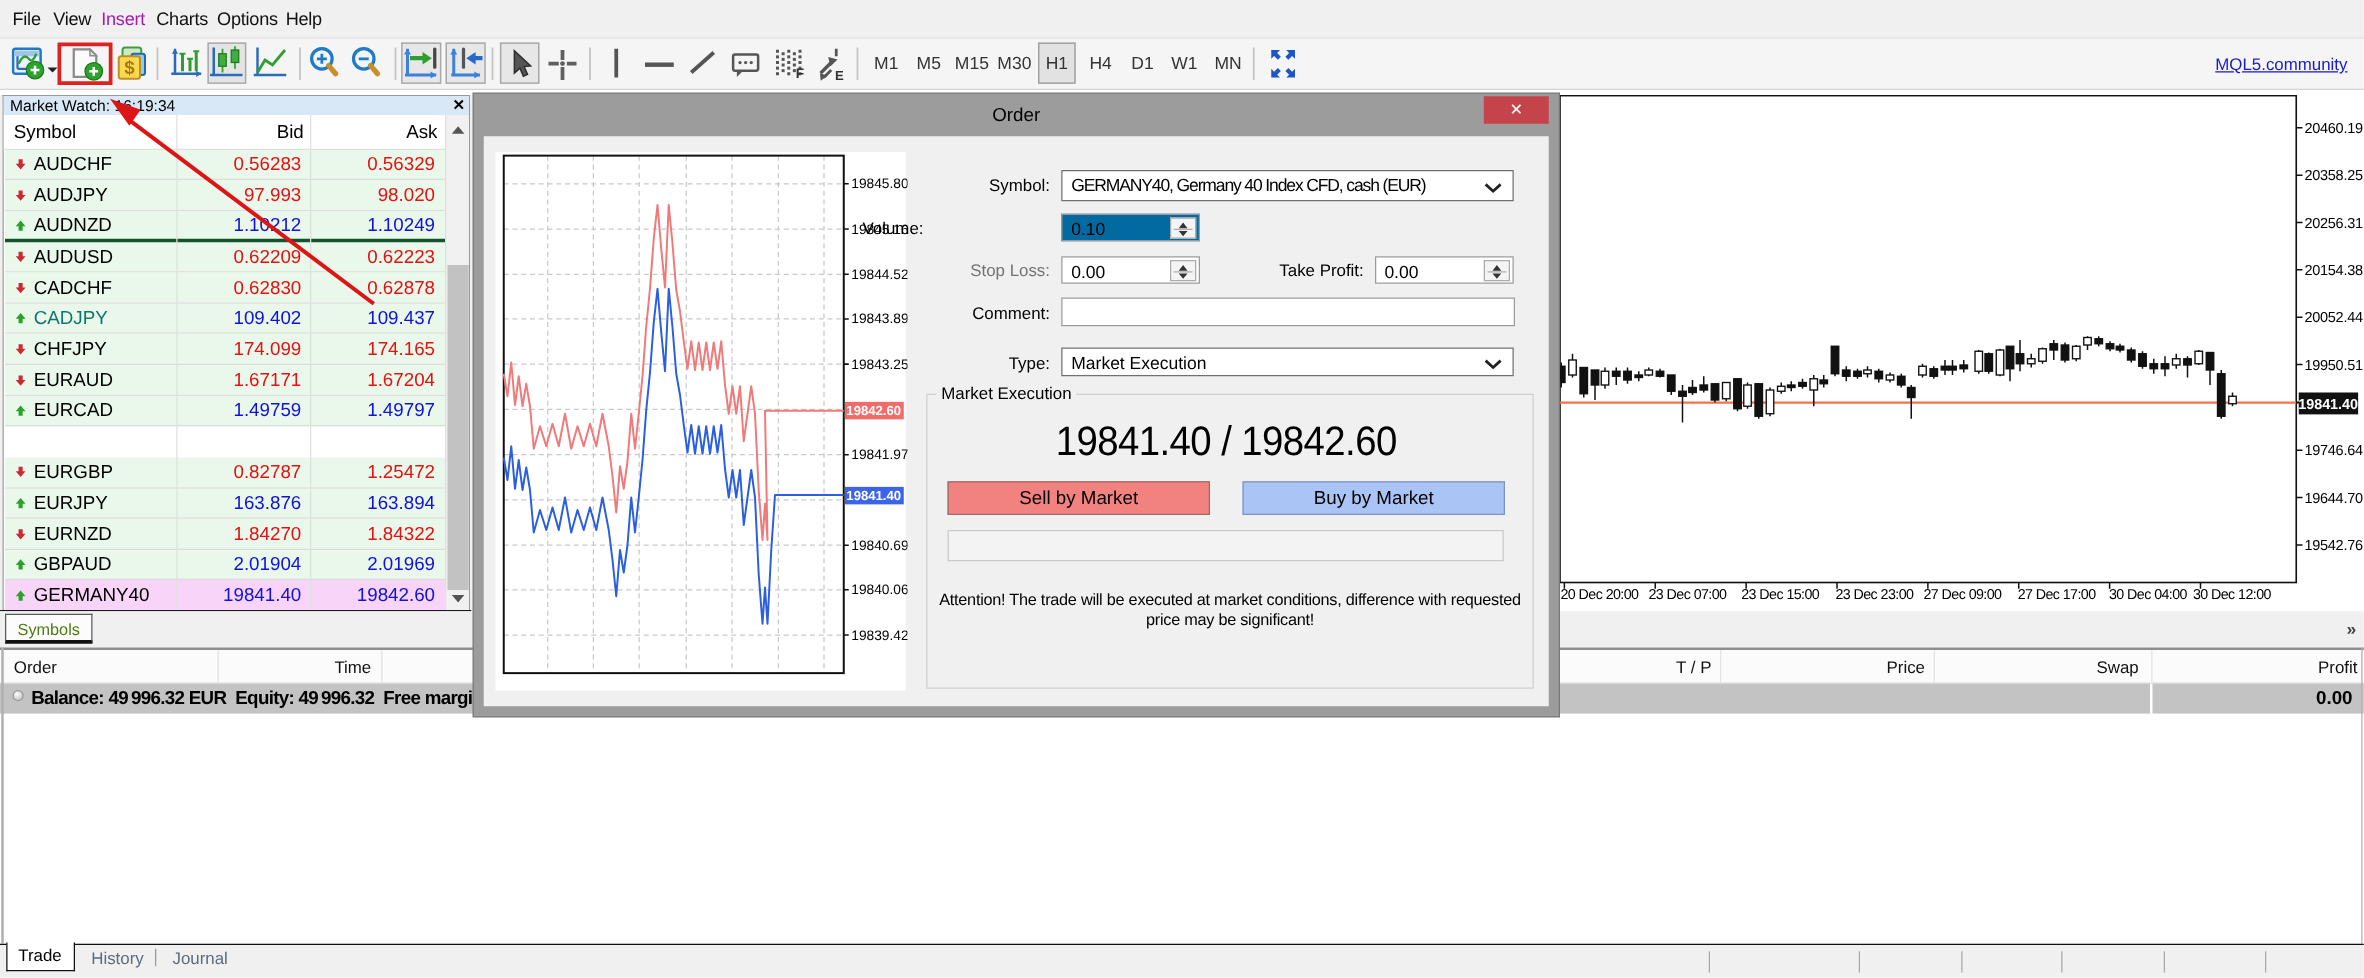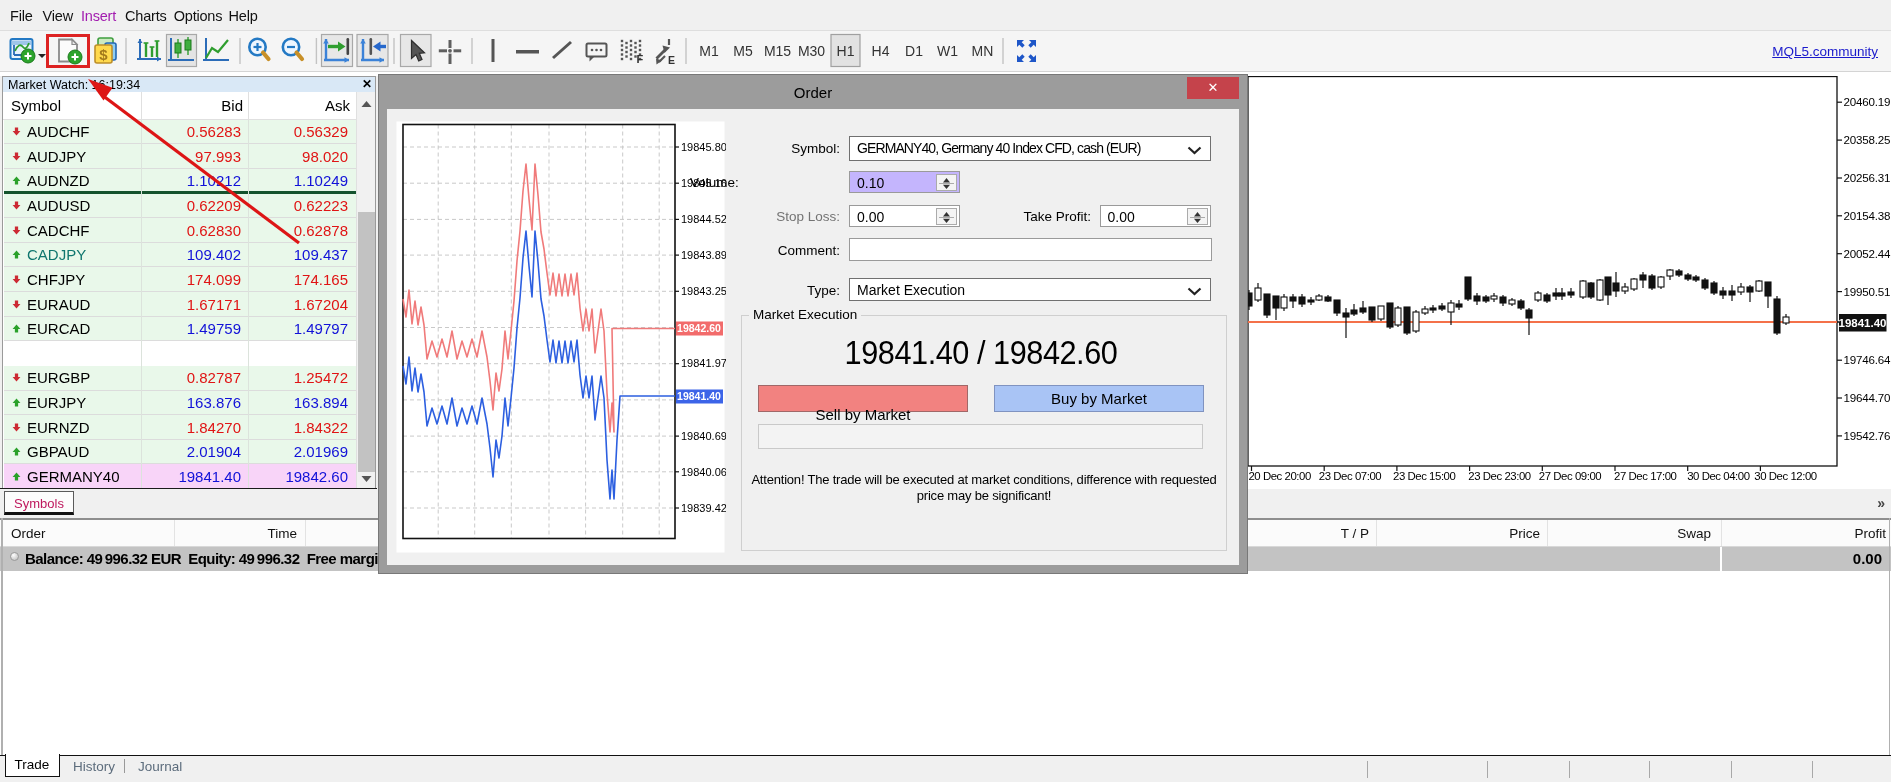--- a/index.html
+++ b/index.html
@@ -434,21 +434,21 @@
           <path d="M9.5 6 L14.5 12 L4.5 12 Z" fill="#555"></path>
         </svg>
         <div class="abs" style="left:1px;top:120px;width:17px;height:260px;background:#c2c2c2"></div>
         <svg class="abs" style="left:0;bottom:1px" width="19" height="18">
           <path d="M9.5 12 L14.5 6 L4.5 6 Z" fill="#555"></path>
         </svg>
       </div>
     </div>
     <div class="abs" style="left:0;top:487.6px;width:377px;height:1.6px;background:#1a1a1a"></div>
     <div class="abs" style="left:0;top:489px;width:1891px;height:29px;background:#f0f0f0">
-      <div class="abs" style="left:4px;top:2px;width:70px;height:24px;background:#fcfcfc;border:1px solid #5a5a5a;border-bottom:3px solid #111;font-size:13px;color:#be185d;text-align:center;padding-top:3.5px">Symbols</div>
+      <div class="abs" style="left:4px;top:2px;width:70px;height:24px;background:#fcfcfc;border:1px solid #5a5a5a;border-bottom:3px solid #111;font-size:13px;color:#4d7c0f;text-align:center;padding-top:3.5px">Symbols</div>
       <div class="abs" style="right:6px;top:6px;font-size:14px;color:#444;font-weight:bold">»</div>
     </div>
     <div class="abs" style="left:0;top:518px;width:1891px;height:28.5px;background:#fbfbfb;border-top:2px solid #8e8e8e;border-bottom:1px solid #d8d8d8;font-size:13.5px;color:#111">
       <div class="abs" style="left:11px;top:6px">Order</div>
       <div class="abs" style="left:250px;top:6px;width:47px;text-align:right">Time</div>
       <div class="abs" style="left:1339px;top:6px;width:32px;text-align:center">T / P</div>
       <div class="abs" style="left:1460px;top:6px;width:80px;text-align:right">Price</div>
       <div class="abs" style="left:1650px;top:6px;width:61px;text-align:right">Swap</div>
       <div class="abs" style="left:1800px;top:6px;width:86px;text-align:right">Profit</div>
       <div class="abs" style="left:174px;top:0;width:1px;height:26px;background:#e3e3e3"></div>
@@ -538,21 +538,21 @@
     <div class="abs" style="left:690px;top:209px;width:150px;font-size:13.5px;color:#737373;text-align:right">Stop Loss:</div>
     <div class="abs" style="left:941px;top:209px;width:150px;font-size:13.5px;color:#000;text-align:right">Take Profit:</div>
     <div class="abs" style="left:690px;top:242.5px;width:150px;font-size:13.5px;color:#000;text-align:right">Comment:</div>
     <div class="abs" style="left:690px;top:282.5px;width:150px;font-size:13.5px;color:#000;text-align:right">Type:</div>
     <div class="abs" style="left:849px;top:135.8px;width:362px;height:25px;background:#fff;border:1px solid #707070;font-size:14px;color:#000">
       <span class="abs" style="left:7px;top:3.5px;white-space:nowrap;letter-spacing:-0.9px">GERMANY40, Germany 40 Index CFD, cash (EUR)</span>
       <svg class="abs" style="right:8px;top:9px" width="15" height="9">
         <path d="M1.5 1.5 L7.5 7 L13.5 1.5" stroke="#222" stroke-width="2.2" fill="none"></path>
       </svg>
     </div>
-    <div class="abs" style="left:849px;top:171px;width:111px;height:22px;background:#c4b5fd;border:1px solid #9a9a9a;font-size:14px">
+    <div class="abs" style="left:849px;top:171px;width:111px;height:22px;background:#0369a1;border:1px solid #9a9a9a;font-size:14px">
       <span class="abs" style="left:7px;top:2.5px">0.10</span>
       <div class="abs" style="right:2px;top:1.5px;width:21px;height:17.5px;border:1px solid #ababab;background:#f4f4f4">
         <svg class="abs" style="left:0;top:0" width="19" height="17">
           <path d="M9.5 3 L13 7.5 L6 7.5 Z" fill="#333"></path>
           <line x1="2" y1="8.5" x2="17" y2="8.5" stroke="#ababab" stroke-width="1"></line>
           <path d="M9.5 14 L13 9.8 L6 9.8 Z" fill="#333"></path>
         </svg>
       </div>
     </div>
     <div class="abs" style="left:849px;top:205px;width:111px;height:22px;background:#fff;border:1px solid #9a9a9a;font-size:14px">
@@ -578,16 +578,16 @@
     <div class="abs" style="left:849px;top:238px;width:362.5px;height:23px;background:#fff;border:1px solid #9a9a9a"></div>
     <div class="abs" style="left:849px;top:278px;width:362px;height:23px;background:#fff;border:1px solid #707070;font-size:14px;color:#000">
       <span class="abs" style="left:7px;top:2.5px">Market Execution</span>
       <svg class="abs" style="right:8px;top:8px" width="15" height="9">
         <path d="M1.5 1.5 L7.5 7 L13.5 1.5" stroke="#222" stroke-width="2.2" fill="none"></path>
       </svg>
     </div>
     <div class="abs" style="left:741px;top:315px;width:485.5px;height:236px;border:1px solid #cfcfcf"></div>
     <div class="abs" style="left:749px;top:307px;background:#f0f0f0;padding:0 4px;font-size:13.5px;color:#000">Market Execution</div>
     <div class="abs" style="left:738px;top:334px;width:486px;text-align:center;font-size:33px;color:#000;letter-spacing:-0.5px;transform:scaleX(0.93);transform-origin:50% 50%">19841.40 / 19842.60</div>
-    <div class="abs" style="left:758px;top:385px;width:210px;height:26.5px;background:#f28280;border:1px solid #a06868;font-size:15px;color:#000;text-align:center;padding-top:20px">Sell by Market</div>
+    <div class="abs" style="left:758px;top:385px;width:210px;height:26.5px;background:#f28280;border:1px solid #a06868;font-size:15px;color:#000;text-align:center;padding-top:4px">Sell by Market</div>
     <div class="abs" style="left:994px;top:385px;width:210px;height:26.5px;background:#a9c4f5;border:1px solid #8093c0;font-size:15px;color:#000;text-align:center;padding-top:4px">Buy by Market</div>
     <div class="abs" style="left:758px;top:423.5px;width:445px;height:25.5px;background:#f3f3f3;border:1px solid #c9c9c9"></div>
     <div class="abs" style="left:741px;top:472px;width:486px;text-align:center;font-size:13px;color:#000;line-height:15.5px;letter-spacing:-0.2px">Attention! The trade will be executed at market conditions, difference with requested<br>price may be significant!</div>
   </div>
 </body></html>

